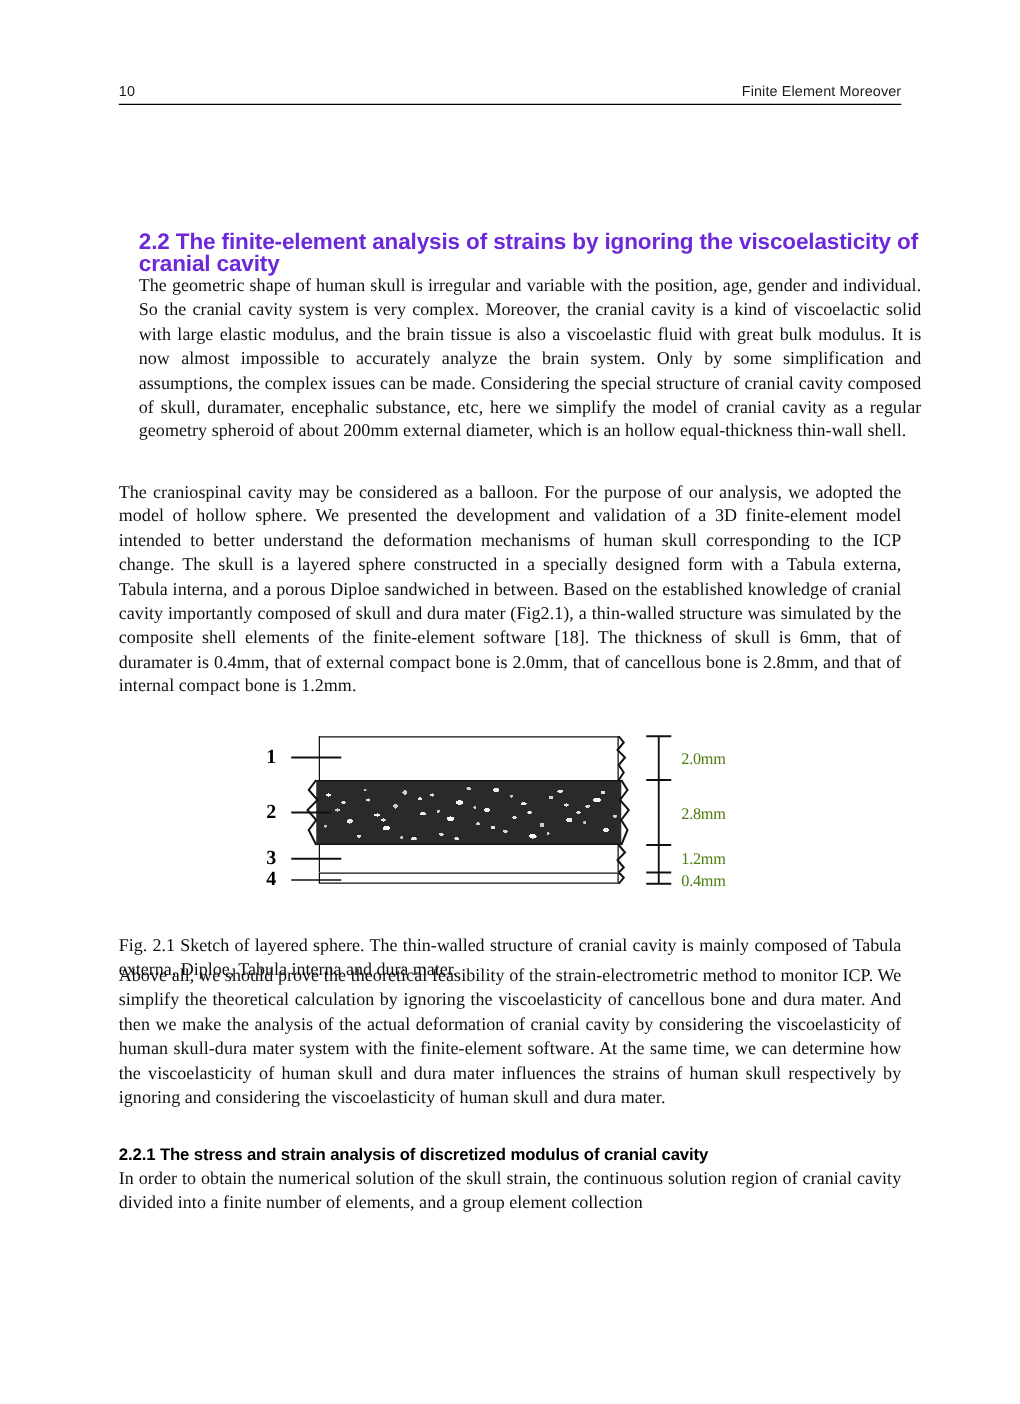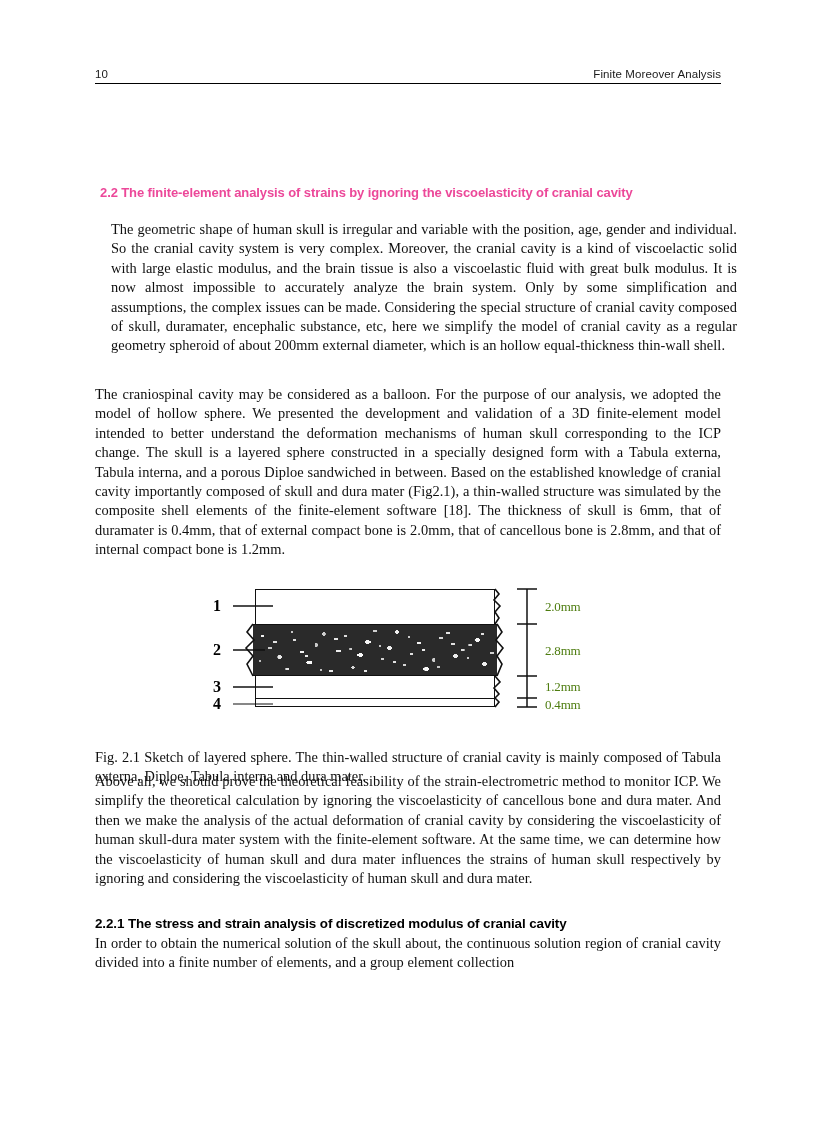--- a/index.html
+++ b/index.html
@@ -46,28 +46,28 @@
     line-height: 19.4px;
     text-align: justify;
     text-justify: inter-word;
     color: #0f0f0f;
     letter-spacing: 0.05px;
   }
   .body-block p { margin: 0; }
 
   h2.sec-head {
     position: absolute;
-    left: 100px;
+    left: 111px;
     width: 626px;
     margin: 0;
     font-family: "Liberation Sans", "DejaVu Sans", sans-serif;
-    font-size: 13px;
+    font-size: 18px;
     font-weight: bold;
     line-height: 18.4px;
-    color: #ec4899;
+    color: #6d28d9;
     letter-spacing: -0.1px;
   }
   h3.sub-head {
     position: absolute;
     left: 95px;
     width: 626px;
     margin: 0;
     font-family: "Liberation Sans", "DejaVu Sans", sans-serif;
     font-size: 13.4px;
     font-weight: bold;
@@ -166,21 +166,21 @@
     white-space: nowrap;
   }
 </style>
 </head>
 <body>
 
 <div class="page">
 
   <div class="runhead">
     <span class="folio">10</span>
-    <span class="title">Finite Moreover Analysis</span>
+    <span class="title">Finite Element Moreover</span>
   </div>
 
 
   <h2 class="sec-head" style="top:184px;">2.2 The finite-element analysis of strains by ignoring the viscoelasticity of cranial cavity</h2>
 
   <div class="body-block" style="top:220px;margin-left:16px;">
     <p>The geometric shape of human skull is irregular and variable with the position, age, gender and individual. So the cranial cavity system is very complex. Moreover, the cranial cavity is a kind of viscoelactic solid with large elastic modulus, and the brain tissue is also a viscoelastic fluid with great bulk modulus. It is now almost impossible to accurately analyze the brain system. Only by some simplification and assumptions, the complex issues can be made. Considering the special structure of cranial cavity composed of skull, duramater, encephalic substance, etc, here we simplify the model of cranial cavity as a regular geometry spheroid of about 200mm external diameter, which is an hollow equal-thickness thin-wall shell.</p>
   </div>
 
   <div class="body-block" style="top:385px;">
@@ -233,16 +233,16 @@
     <span>Fig. 2.1 Sketch of layered sphere. The thin-walled structure of cranial cavity is mainly composed of Tabula externa, Diploe, Tabula interna and dura mater.</span>
   </div>
 
   <div class="body-block" style="top:772px;">
     <p>Above all, we should prove the theoretical feasibility of the strain-electrometric method to monitor ICP. We simplify the theoretical calculation by ignoring the viscoelasticity of cancellous bone and dura mater. And then we make the analysis of the actual deformation of cranial cavity by considering the viscoelasticity of human skull-dura mater system with the finite-element software. At the same time, we can determine how the viscoelasticity of human skull and dura mater influences the strains of human skull respectively by ignoring and considering the viscoelasticity of human skull and dura mater.</p>
   </div>
 
   <h3 class="sub-head" style="top:915px;">2.2.1 The stress and strain analysis of discretized modulus of cranial cavity</h3>
 
   <div class="body-block" style="top:934px;">
-    <p>In order to obtain the numerical solution of the skull about, the continuous solution region of cranial cavity divided into a finite number of elements, and a group element collection</p>
+    <p>In order to obtain the numerical solution of the skull strain, the continuous solution region of cranial cavity divided into a finite number of elements, and a group element collection</p>
   </div>
 
 </div>
 
 </body></html>

